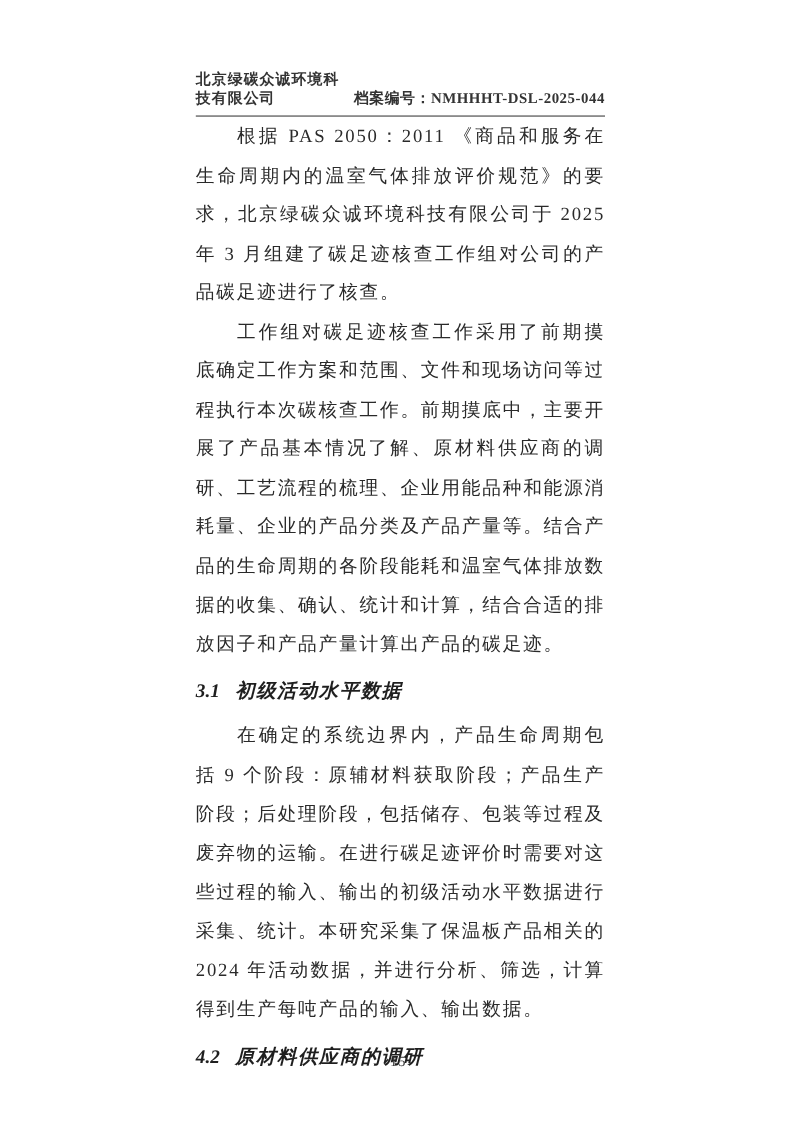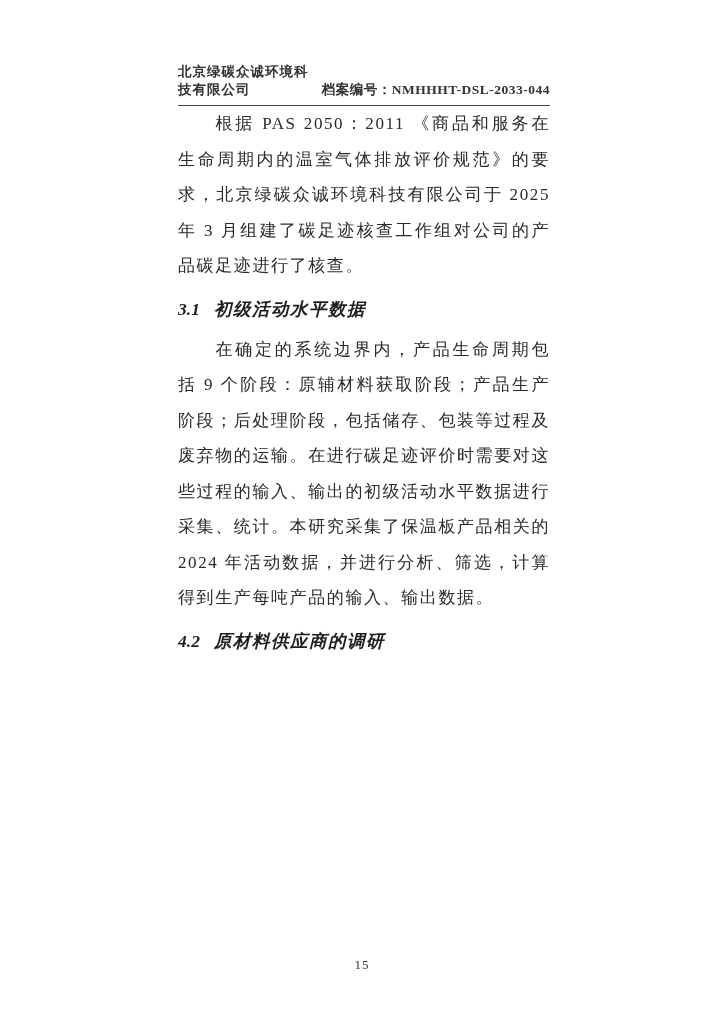--- a/index.html
+++ b/index.html
@@ -80,25 +80,26 @@
     letter-spacing: 1px;
   }
 </style>
 </head>
 <body>
 
 <div class="page">
 
   <div class="page-header">
     <span class="company">北京绿碳众诚环境科技有限公司</span>
-    <span class="docnum"><span>档案编号：</span><span>NMHHHT-DSL-2033-044</span></span>
+    <span class="docnum"><span>档案编号：</span><span>NMHHHT-DSL-2025-044</span></span>
   </div>
 
 
   <p class="body">根据 PAS 2050：2011 《商品和服务在生命周期内的温室气体排放评价规范》的要求，北京绿碳众诚环境科技有限公司于 2025 年 3 月组建了碳足迹核查工作组对公司的产品碳足迹进行了核查。</p>
+  <p class="body">工作组对碳足迹核查工作采用了前期摸底确定工作方案和范围、文件和现场访问等过程执行本次碳核查工作。前期摸底中，主要开展了产品基本情况了解、原材料供应商的调研、工艺流程的梳理、企业用能品种和能源消耗量、企业的产品分类及产品产量等。结合产品的生命周期的各阶段能耗和温室气体排放数据的收集、确认、统计和计算，结合合适的排放因子和产品产量计算出产品的碳足迹。</p>
 
   <h2 class="section">
     <span class="hnum">3.1</span><span>初级活动水平数据</span>
   </h2>
 
   <p class="body">在确定的系统边界内，产品生命周期包括 9 个阶段：原辅材料获取阶段；产品生产阶段；后处理阶段，包括储存、包装等过程及废弃物的运输。在进行碳足迹评价时需要对这些过程的输入、输出的初级活动水平数据进行采集、统计。本研究采集了保温板产品相关的 2024 年活动数据，并进行分析、筛选，计算得到生产每吨产品的输入、输出数据。</p>
 
   <h2 class="section">
     <span class="hnum">4.2</span><span>原材料供应商的调研</span>
   </h2>

